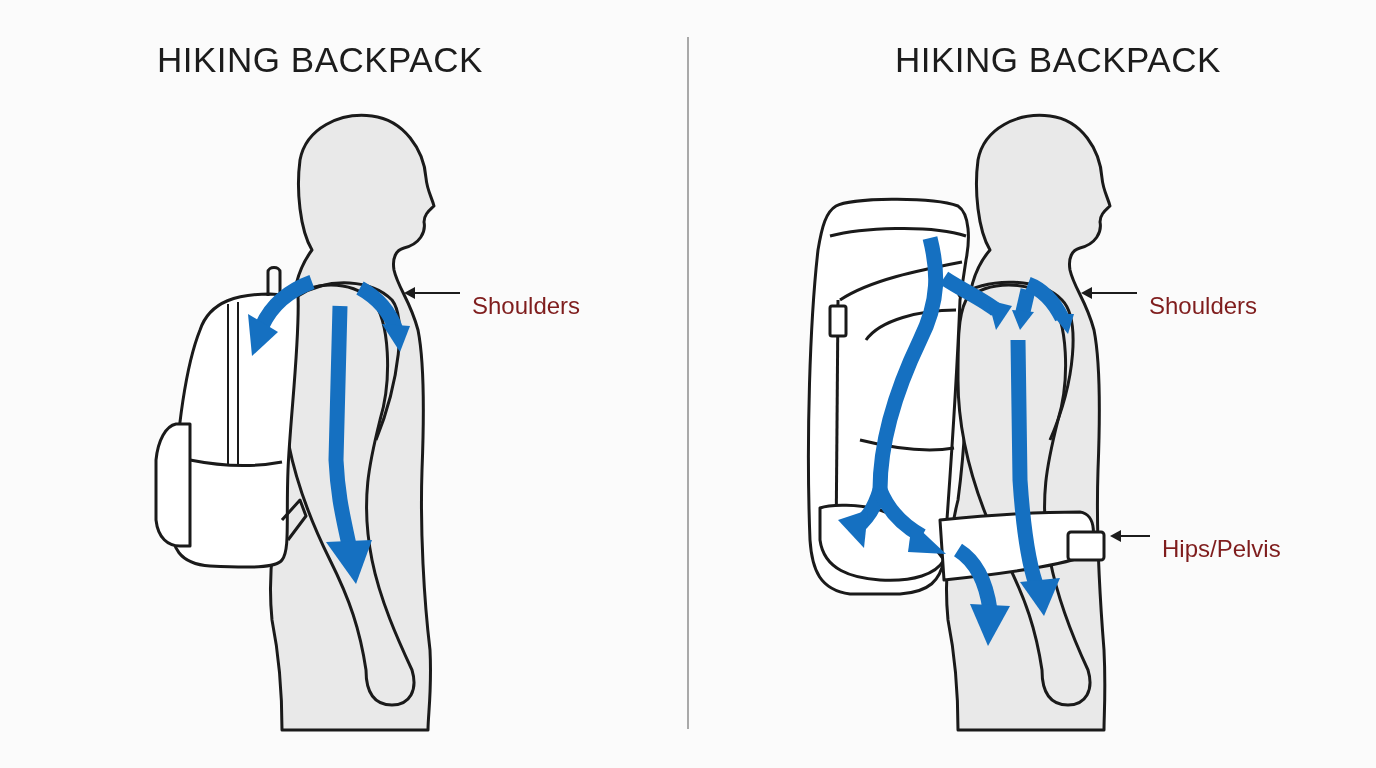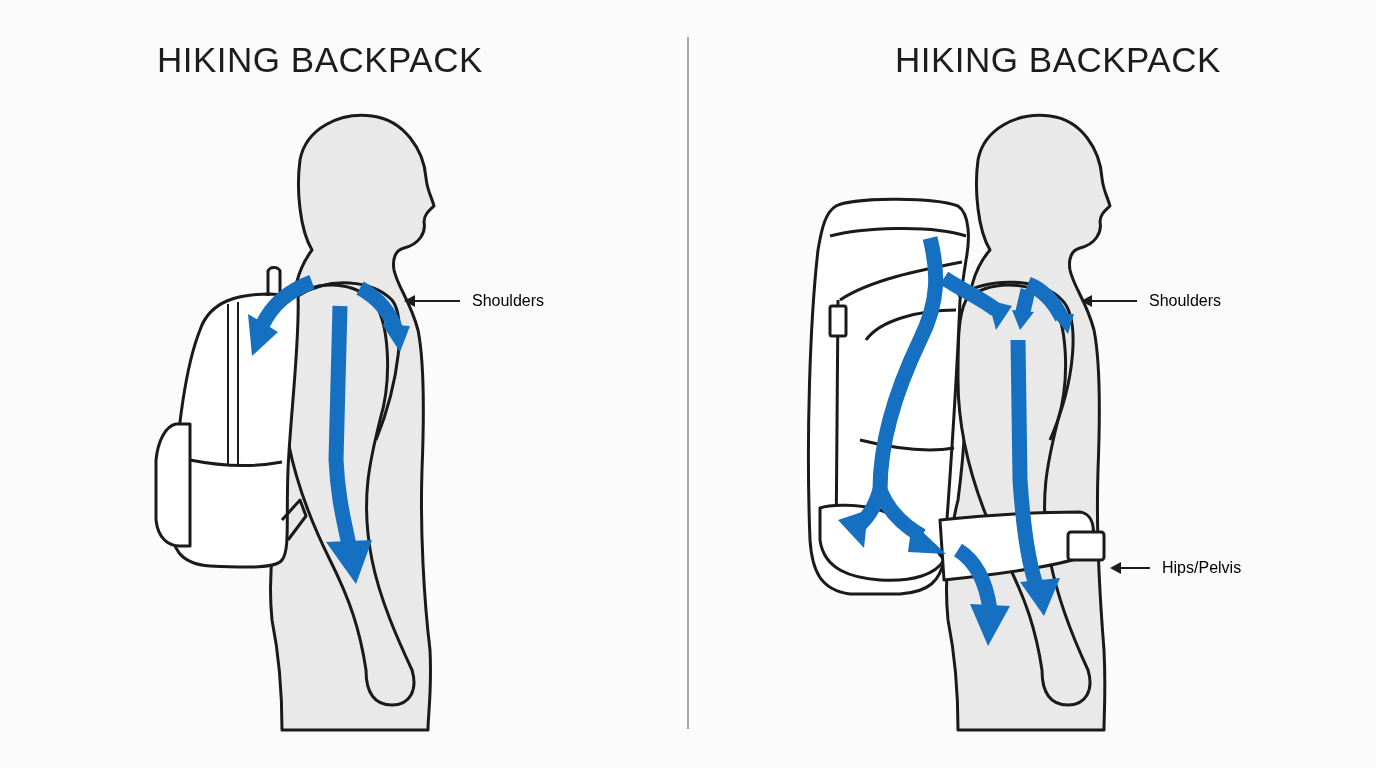--- a/index.html
+++ b/index.html
@@ -14,35 +14,35 @@
       font-size: 35px; color: #1c1c1c; letter-spacing: 0.5px;
       white-space: nowrap; font-weight: 400;
     }
     #title-left { left: 157px; }
     #title-right { left: 895px; }
     .divider {
       position: absolute; left: 687px; top: 37px;
       width: 2px; height: 692px; background: #a9a9a9;
     }
     .label {
-      position: absolute; font-size: 16px; color: #000000;
-      display: flex; align-items: center; white-space: nowrap;
+      position: absolute; font-size: 24px; color: #7f1d1d;
+      display: flex; align-items: flex-start; white-space: nowrap;
     }
     .label .arrow-line {
       width: 54px; height: 2px; background: #1c1c1c;
       position: relative; margin-right: 12px;
     }
     .label .arrow-line::before {
       content: ""; position: absolute; left: -2px; top: -5px;
       border-right: 11px solid #1c1c1c;
       border-top: 6px solid transparent; border-bottom: 6px solid transparent;
     }
     #label-left-shoulders { left: 406px; top: 292px; }
     #label-right-shoulders { left: 1083px; top: 292px; }
-    #label-right-hips { left: 1112px; top: 559px; }
+    #label-right-hips { left: 1112px; top: 535px; }
     #label-right-hips .arrow-line { width: 38px; }
     svg.figure { position: absolute; top: 0; }
   </style>
 </head>
 <body>
 
 <div class="panel-title" id="title-left">HIKING BACKPACK</div>
 <div class="panel-title" id="title-right">HIKING BACKPACK</div>
 
 <div class="divider"></div>

